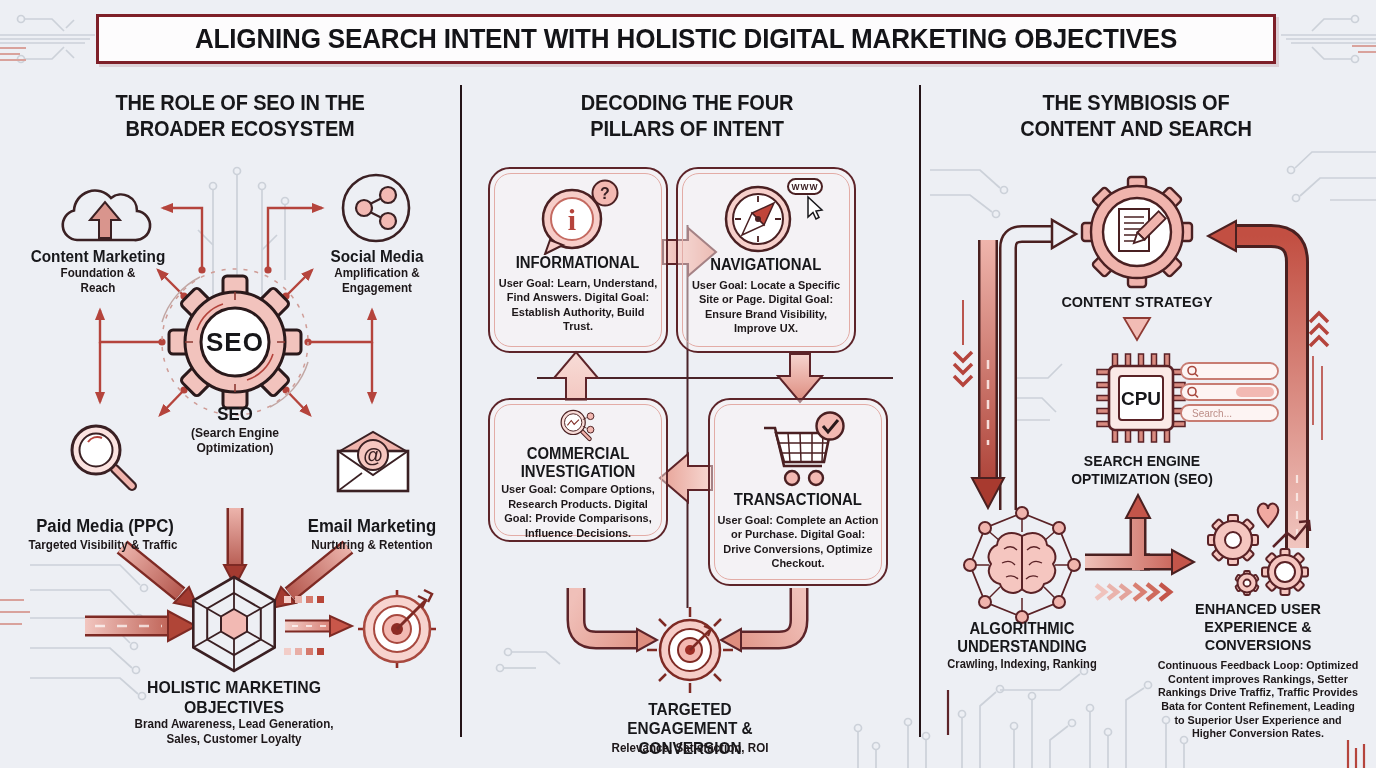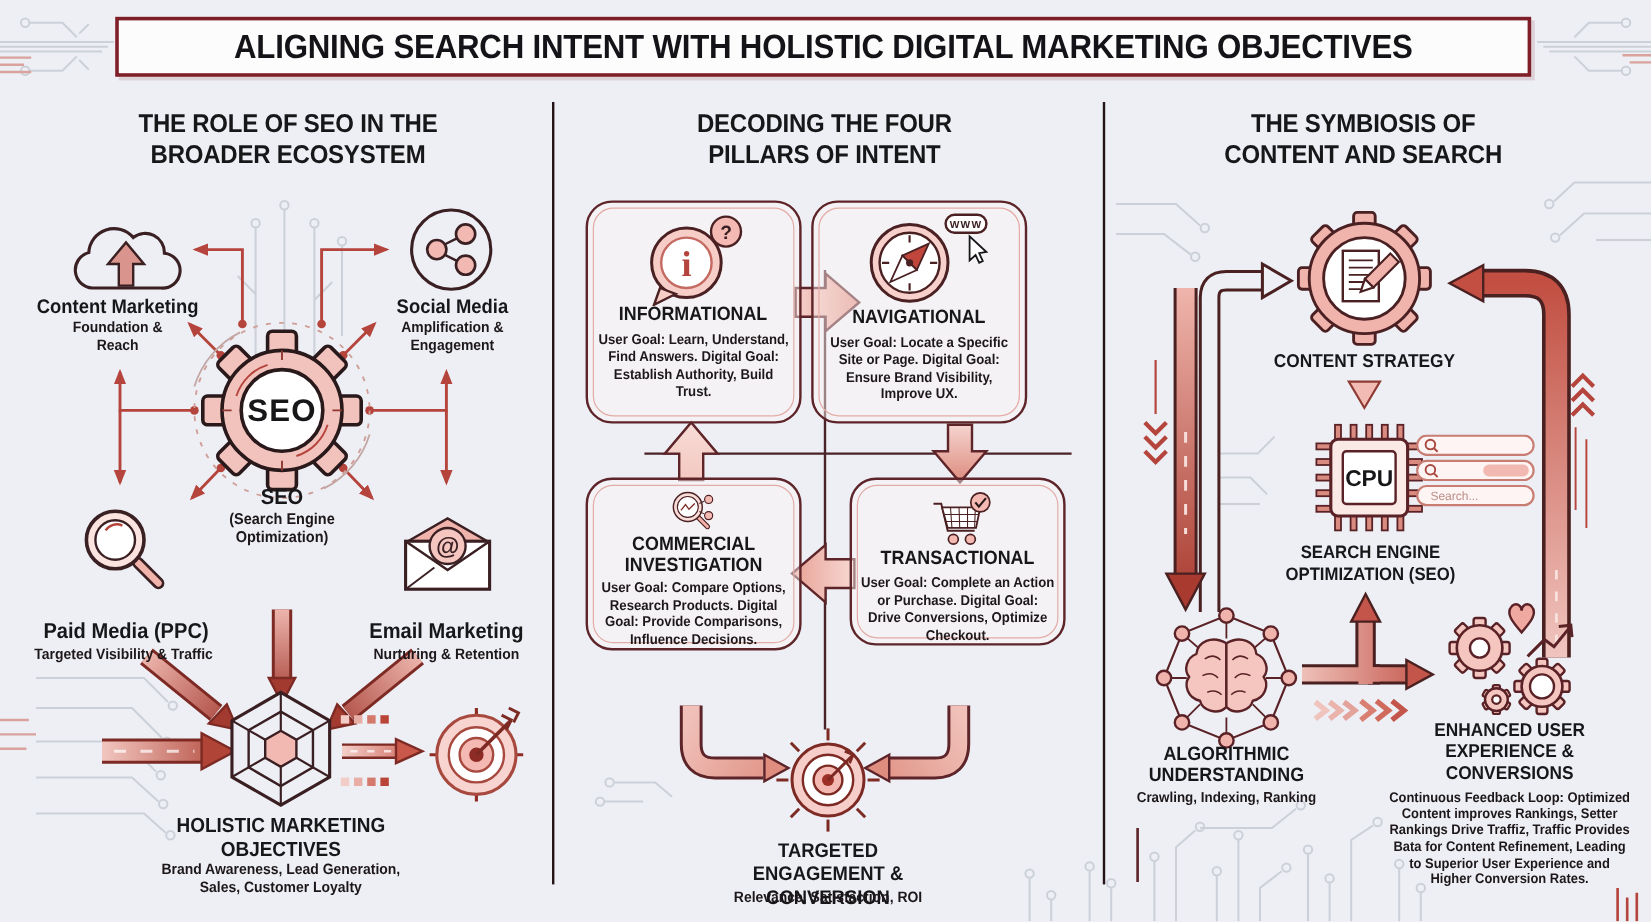--- a/index.html
+++ b/index.html
@@ -455,21 +455,21 @@
     <polyline points="26,36 34,26 40,34 50,24" fill="none" stroke="#7e2a24" stroke-width="2.2"></polyline>
     <line x1="58" y1="24" x2="66" y2="20" stroke="#4a2022" stroke-width="1.8"></line>
     <line x1="58" y1="38" x2="66" y2="42" stroke="#4a2022" stroke-width="1.8"></line>
     <circle cx="74" cy="17" r="7" fill="#f3b9b2" stroke="#4a2022" stroke-width="2"></circle>
     <circle cx="74" cy="45" r="7" fill="#f3b9b2" stroke="#4a2022" stroke-width="2"></circle>
   </svg>
   <div class="intent-title cond" style="line-height:1.12">COMMERCIAL INVESTIGATION</div>
   <div class="intent-body cond" style="margin-top:2px">User Goal: Compare Options, Research Products. Digital Goal: Provide Comparisons, Influence Decisions.</div>
 </div>
 
-<div class="intent-box" style="left:708px;top:398px;height:140px">
+<div class="intent-box" style="left:708px;top:398px;height:188px">
   <div class="inner"></div>
   <svg style="margin-top:8px" width="100" height="84" viewBox="0 0 100 84">
     <path d="M16 20 H27 L36 58 H74" fill="none" stroke="#4a2022" stroke-width="2.6"></path>
     <polygon points="28,25 82,25 76,54 36,54" fill="#ffffff" stroke="#4a2022" stroke-width="2.6"></polygon>
     <path d="M40 25 L42 54 M52 25 L53 54 M64 25 L64 54 M75 25 L74 54 M30 35 H80 M32 45 H78" stroke="#4a2022" stroke-width="1.5" fill="none"></path>
     <circle cx="44" cy="70" r="7" fill="#f3b9b2" stroke="#4a2022" stroke-width="2.4"></circle>
     <circle cx="68" cy="70" r="7" fill="#f3b9b2" stroke="#4a2022" stroke-width="2.4"></circle>
     <circle cx="82" cy="18" r="13.5" fill="#f3b9b2" stroke="#4a2022" stroke-width="2.4"></circle>
     <polyline points="75,18 80,24 90,12" fill="none" stroke="#2a191b" stroke-width="3"></polyline>
   </svg>

